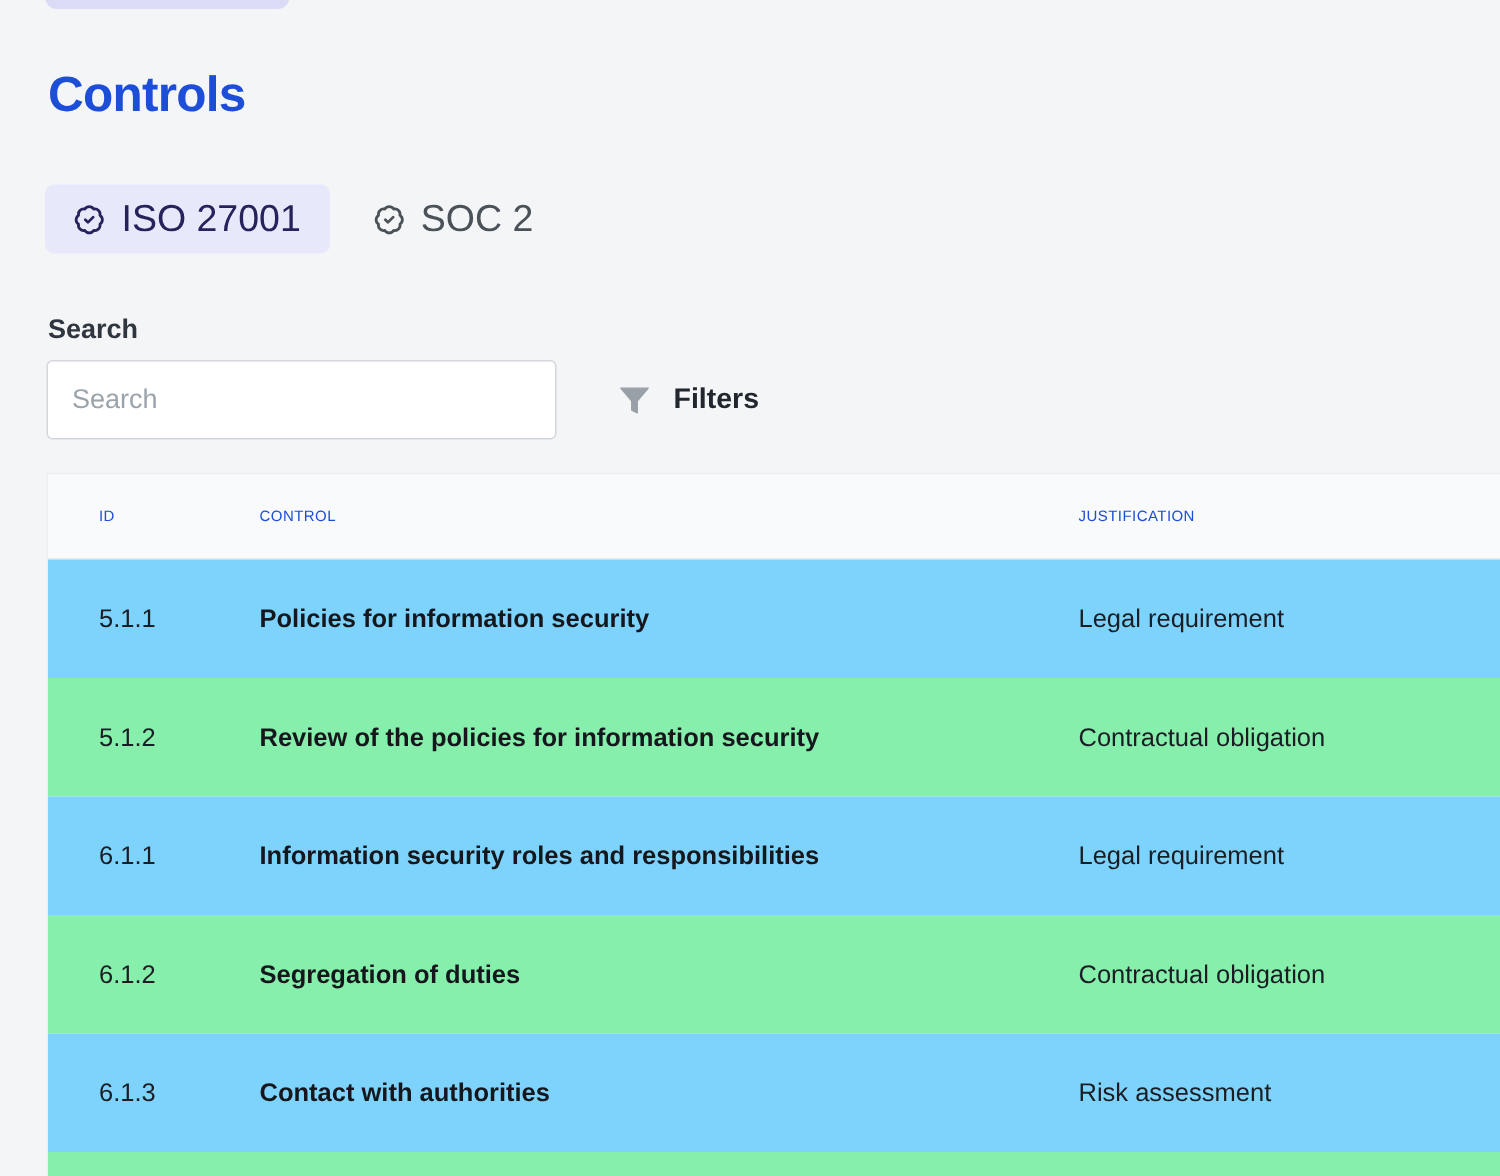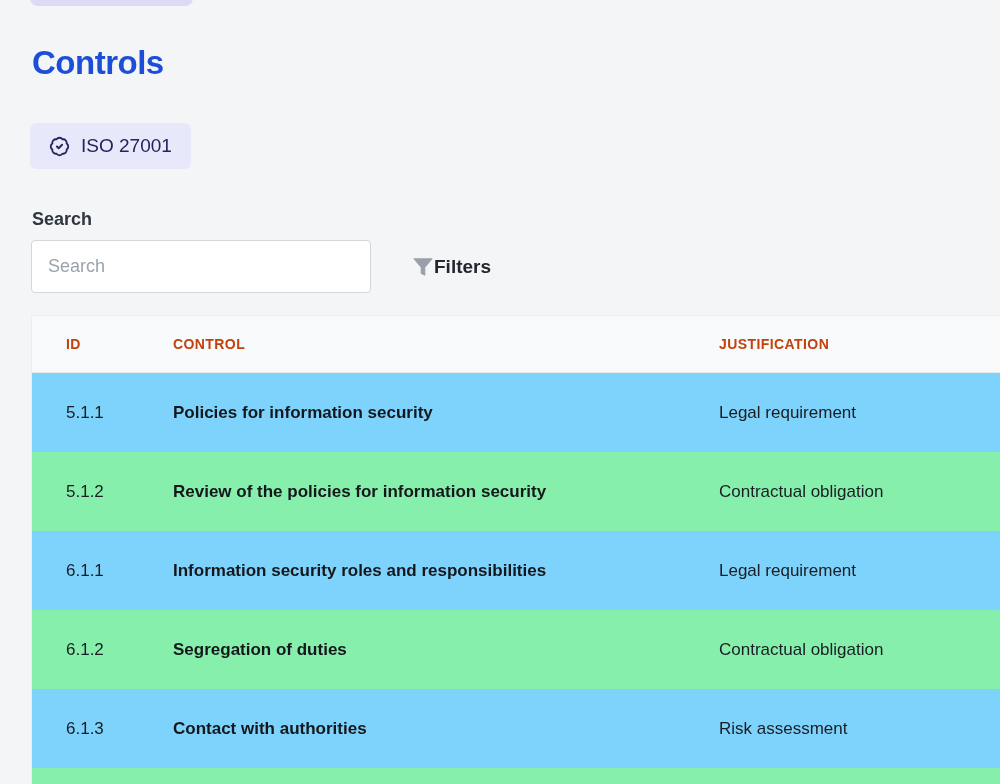--- a/index.html
+++ b/index.html
@@ -40,21 +40,21 @@
   .tab {
     display: flex;
     align-items: center;
     gap: 11px;
     height: 46px;
     padding: 0 19px;
     border: none;
     border-radius: 6px;
     background: transparent;
     font-family: inherit;
-    font-size: 19px;
+    font-size: 25px;
     font-weight: 500;
     color: #4b5158;
     cursor: pointer;
   }
   .tab.active {
     background: #e8e8fb;
     color: #26235c;
   }
   .tab svg { width: 21px; height: 21px; flex: 0 0 auto; }
 
@@ -78,20 +78,21 @@
     font-size: 18px;
     color: #16181d;
   }
   .search-input::placeholder { color: #9ba3ad; }
   .filters-btn {
     position: absolute;
     left: 412px; top: 240px;
     height: 53px;
     display: flex;
     align-items: center;
+    gap: 15px;
     border: none;
     background: transparent;
     font-family: inherit;
     font-size: 19px;
     font-weight: 700;
     color: #21262f;
     cursor: pointer;
   }
   .filters-btn svg { width: 22px; height: 22px; }
 
@@ -107,24 +108,24 @@
   }
   .thead {
     display: grid;
     grid-template-columns: 141px 546px auto;
     align-items: center;
     height: 57px;
     background: #f9fafb;
     border-bottom: 1px solid #e6e8eb;
   }
   .thead .cell {
-    font-size: 14px;
-    font-weight: 700;
+    font-size: 10px;
+    font-weight: 400;
     letter-spacing: 0.03em;
-    color: #c2410c;
+    color: #1d4ed8;
   }
   .trow {
     display: grid;
     grid-template-columns: 141px 546px auto;
     align-items: center;
     height: 79px;
     background: #7dd3fc;
     cursor: pointer;
   }
   .trow.alt { background: #86efac; }
@@ -144,20 +145,29 @@
 <div class="tabs">
   <button class="tab active">
     <span style="display:flex">
       <svg viewBox="0 0 24 24" fill="none" stroke="currentColor" stroke-width="2.1" stroke-linecap="round" stroke-linejoin="round">
         <path d="M3.85 8.62a4 4 0 0 1 4.78-4.77 4 4 0 0 1 6.74 0 4 4 0 0 1 4.78 4.78 4 4 0 0 1 0 6.74 4 4 0 0 1-4.77 4.78 4 4 0 0 1-6.75 0 4 4 0 0 1-4.78-4.77 4 4 0 0 1 0-6.76Z"></path>
         <path d="m9 12 2 2 4-4"></path>
       </svg>
     </span>
     <span>ISO 27001</span>
   </button>
+  <button class="tab">
+    <span style="display:flex">
+      <svg viewBox="0 0 24 24" fill="none" stroke="currentColor" stroke-width="2.1" stroke-linecap="round" stroke-linejoin="round">
+        <path d="M3.85 8.62a4 4 0 0 1 4.78-4.77 4 4 0 0 1 6.74 0 4 4 0 0 1 4.78 4.78 4 4 0 0 1 0 6.74 4 4 0 0 1-4.77 4.78 4 4 0 0 1-6.75 0 4 4 0 0 1-4.78-4.77 4 4 0 0 1 0-6.76Z"></path>
+        <path d="m9 12 2 2 4-4"></path>
+      </svg>
+    </span>
+    <span>SOC 2</span>
+  </button>
 </div>
 
 <div class="search-label">Search</div>
 <input class="search-input" type="text" placeholder="Search" style="">
 
 <button class="filters-btn">
   <span style="display:flex">
     <svg viewBox="0 0 24 24" fill="#9aa0a8" stroke="#9aa0a8" stroke-width="1" stroke-linejoin="round">
       <polygon points="22 3 2 3 10 12.46 10 19 14 21 14 12.46 22 3"></polygon>
     </svg>

